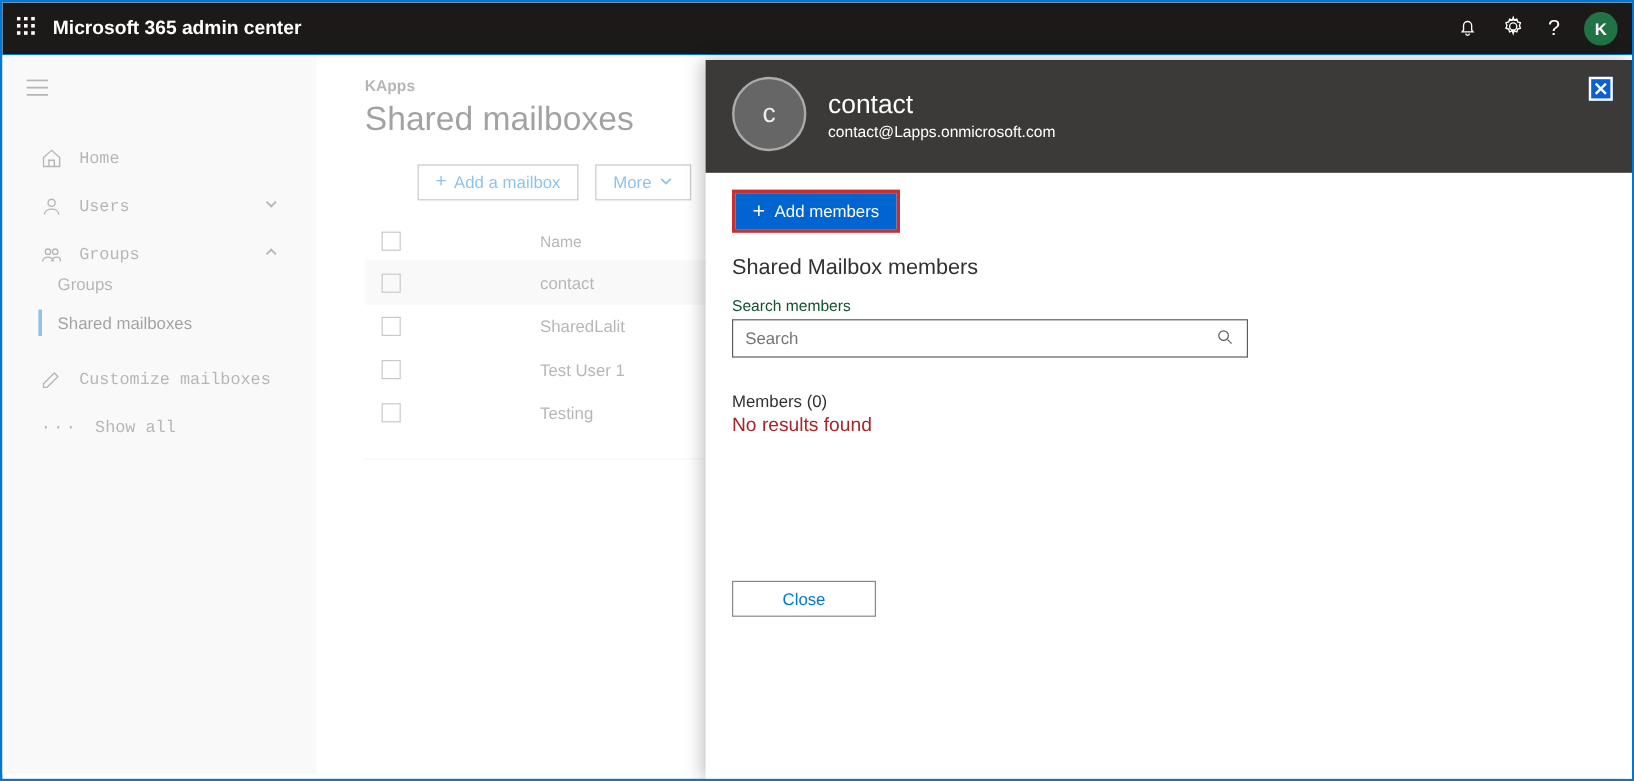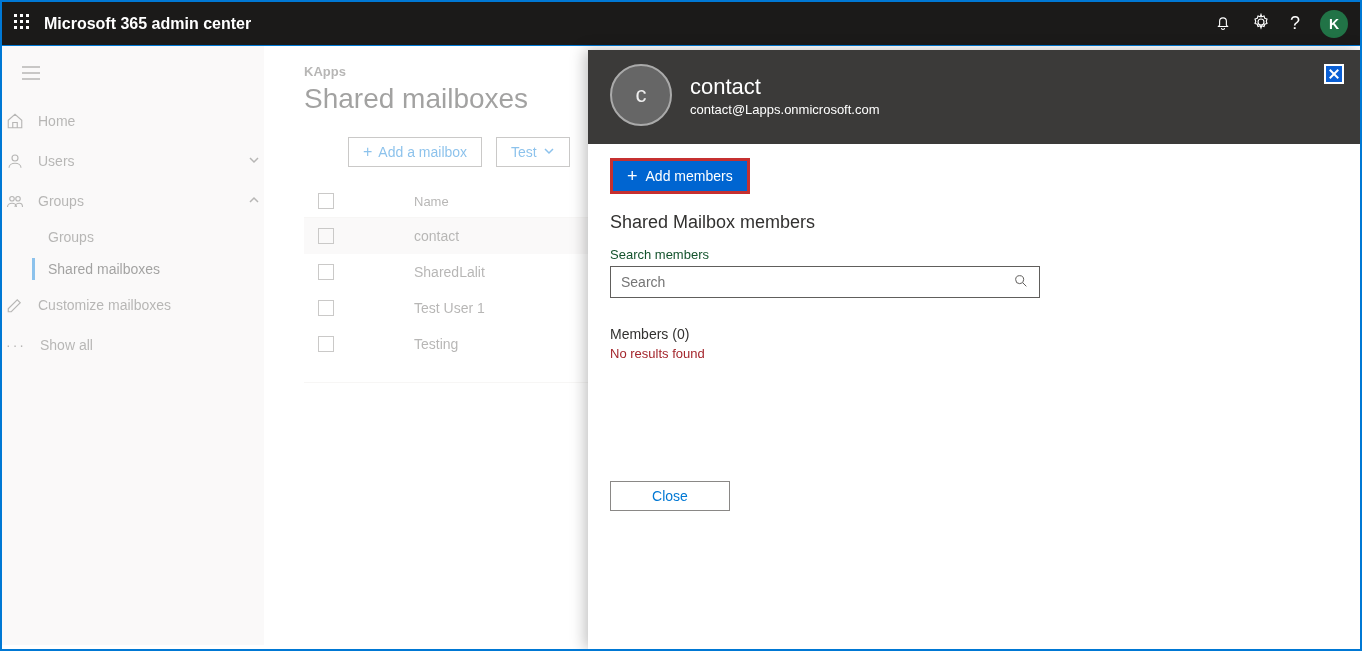--- a/index.html
+++ b/index.html
@@ -8,39 +8,39 @@
   .topbar { height: 44px; background: #1b1a19; color: #fff; display: flex; align-items: center; padding: 17px 12px; border-bottom: 1px solid #0078d4; }
   .topbar .brand { font-size: 16px; font-weight: 600; margin-left: 14px; }
   .topbar .right { margin-left: auto; display: flex; align-items: center; gap: 20px; }
   .topbar .avatar { width: 28px; height: 28px; border-radius: 50%; background: #217346; color: #fff; display: flex; align-items: center; justify-content: center; font-size: 14px; font-weight: 600; }
   .topbar svg { fill: #fff; }
 
   .body { display: flex; height: calc(100% - 48px); position: relative; }
   
   .sidebar { width: 262px; background: #f3f2f1; padding: 14px 0; color: #605e5c; }
   .sb-ham { padding: 6px 16px 18px 20px; }
-  .sb-item { display: flex; align-items: center; gap: 14px; height: 40px; padding: 0 4px; cursor: pointer; color: #605e5c; position: relative; }
+  .sb-item { display: flex; align-items: flex-end; gap: 14px; height: 40px; padding: 0 32px; cursor: pointer; color: #605e5c; position: relative; font-family: Liberation Mono, monospace; }
   .sb-item .chev { margin-left: auto; }
   .sb-sub { padding-left: 46px; height: 32px; display: flex; align-items: center; cursor: pointer; color: #605e5c; position: relative; }
   .sb-sub.active { color: #323130; }
   .sb-sub.active::before { content:""; position:absolute; left:30px; top:5px; bottom:5px; width:3px; background:#0078d4; }
   .sb-item svg, .sb-ham svg { fill: #605e5c; stroke: #605e5c; }
 
   .main { flex: 1; padding: 18px 40px; position: relative; background: #fff; }
   .main .org { font-size: 13px; color: #605e5c; font-weight: 600; margin-bottom: 4px; }
   .main h1 { font-size: 28px; font-weight: 400; color: #323130; margin-bottom: 22px; }
   .toolbar { display: flex; gap: 14px; margin-left: 44px; margin-bottom: 18px; }
   .btn-outline { border: 1px solid #8a8886; color: #0078d4; background: #fff; height: 30px; padding: 0 14px; display: inline-flex; align-items: center; gap: 6px; cursor: pointer; font-size: 14px; }
   .btn-outline .plus { font-size: 16px; line-height: 1; }
   .tbl { width: 100%; }
   .tbl .hrow { display: flex; align-items: center; border-bottom: 1px solid #edebe9; padding: 8px 0; color: #605e5c; font-size: 13px; }
   .tbl .row { display: flex; align-items: center; padding: 10px 0; color: #605e5c; }
   .tbl .row.sel { background: #f3f2f1; }
   .chk { width: 16px; height: 16px; border: 1px solid #8a8886; margin: 0 14px; }
-  .cell-name { margin-left: 66px; }
+  .cell-name { margin-left: 102px; }
   .promo { text-align: center; margin-top: 60px; color: #605e5c; }
   .promo .t { color: #0078d4; font-size: 18px; display: inline-flex; align-items: center; gap: 8px; }
   .promo p { font-size: 13px; line-height: 1.5; margin-top: 14px; }
   
   
   .dim { position: absolute; left:0; top:0; right:0; bottom:0; background: rgba(255,255,255,0.55); pointer-events:none; }
 
   
   .panel { position: absolute; right: 0; top: 48px; bottom: 0; width: 772px; background: #fff; box-shadow: -3px 0 14px rgba(0,0,0,.25); display: flex; flex-direction: column; }
   .panel-hd { background: #3b3a39; color: #fff; padding: 14px 22px 18px; display: flex; align-items: center; gap: 18px; position: relative; }
@@ -54,21 +54,21 @@
 
   .panel-body { padding: 14px 22px; }
   .add-btn { background: #0065d1; color:#fff; border:none; height:30px; padding:0 14px; display:inline-flex; align-items:center; gap:8px; cursor:pointer; font-size:14px; }
   .add-wrap { border: 3px solid #c63030; display:inline-block; padding:0; }
   .add-btn .plus { font-size:18px; line-height:1; }
   .panel h2 { font-size: 18px; font-weight: 400; margin: 18px 0 14px; color:#323130; }
   .lbl { font-size: 13px; color: #14532d; margin-bottom: 4px; }
   .search-box { width: 430px; height: 32px; border:1px solid #605e5c; display:flex; align-items:center; padding:0 10px; }
   .search-box input { border:none; outline:none; flex:1; font-size:14px; color:#0f172a; background:transparent; }
   .members-hd { font-weight: 400; font-size: 14px; margin-top: 28px; }
-  .no-results { color: #a4262c; font-size: 13px; margin-top: 4px; }
+  .no-results { color: #a4262c; font-size: 16px; margin-top: 4px; }
   .close-btn { border:1px solid #8a8886; color:#0078d4; background:#fff; height:30px; width:120px; cursor:pointer; font-size:14px; margin-top: 120px; }
 </style>
 </head>
 <body>
 
 <div class="topbar">
   <span>
     <svg width="16" height="16" viewBox="0 0 16 16">
         <rect x="0" y="0" width="3" height="3"></rect>
         <rect x="6" y="0" width="3" height="3"></rect>
@@ -154,21 +154,21 @@
 
   <div class="main">
     <div class="org">KApps</div>
     <h1>Shared mailboxes</h1>
     <div class="toolbar">
       <button class="btn-outline">
           <span class="plus">+</span>
           <span>Add a mailbox</span>
         </button>
       <button class="btn-outline">
-          <span>Test</span>
+          <span>More</span>
           <span><svg width="12" height="12" viewBox="0 0 12 12">
               <path fill="none" stroke="#0078d4" stroke-width="1.5" d="M2 4l4 4 4-4"></path>
             </svg></span>
         </button>
     </div>
     <div class="tbl">
       <div class="hrow">
         <div class="chk"></div>
         <div class="cell-name">Name</div>
       </div>

